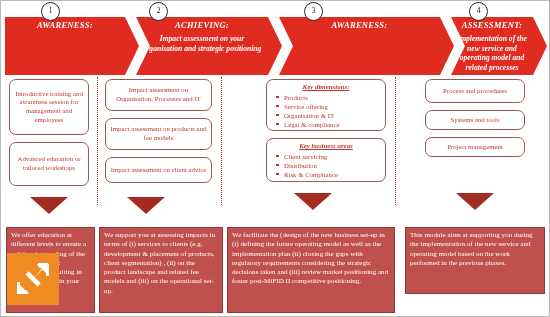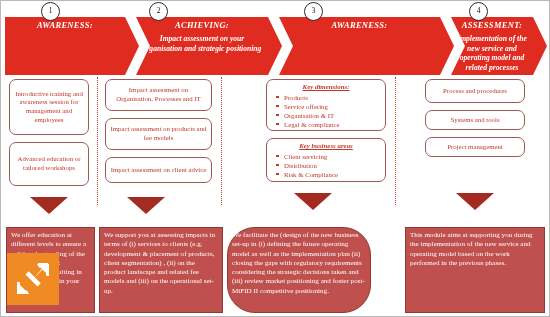--- a/index.html
+++ b/index.html
@@ -186,23 +186,23 @@
 
   <div class="tri" style="left:29px;top:196px;"></div>
   <div class="tri" style="left:126px;top:196px;"></div>
   <div class="tri" style="left:293px;top:192px;"></div>
   <div class="tri" style="left:455px;top:192px;"></div>
 
   <div class="sbox" style="left:5px;top:226px;width:89px;height:86px;">We offer education at different levels to ensure a solid understanding of the MiFID II /MiFIR requirements resulting in reduced impacts in your organisation.</div>
 
   <div class="sbox" style="left:98px;top:226px;width:124px;height:86px;">We support you at assessing impacts in terms of  (i) services to clients (e.g. development &amp; placement of products, client segmentation) , (ii) on the product landscape and related fee models and (iii) on the operational set-up.</div>
 
-  <div class="sbox" style="left:226px;top:226px;width:144px;height:86px;border-radius:28px;">We facilitate the (design of the new business set-up in (i) defining the future operating model as well as the implementation plan (ii) closing the gaps with regulatory requirements considering the strategic decisions taken and (iii) review market positioning and foster post-MiFID II competitive positioning.</div>
-
-  <div class="sbox" style="left:404px;top:226px;width:140px;height:86px;">This module aims at supporting you during the implementation of the new service and operating model based on the work performed in the previous phases.</div>
+  <div class="sbox" style="left:226px;top:226px;width:168px;height:86px;">We facilitate the (design of the new business set-up in (i) defining the future operating model as well as the implementation plan (ii) closing the gaps with regulatory requirements considering the strategic decisions taken and (iii) review market positioning and foster post-MiFID II competitive positioning.</div>
+
+  <div class="sbox" style="left:404px;top:226px;width:140px;height:67px;">This module aims at supporting you during the implementation of the new service and operating model based on the work performed in the previous phases.</div>
 
   <div class="badge">
     <svg width="36" height="36" viewBox="0 0 36 36">
       <g fill="#ffffff">
         <path d="M19 17 L31 5 L31 12 L33 12 L33 2 L23 2 L23 4 L30 4 Z"></path>
         <polygon points="22,3 34,3 34,15 31,15 31,6.5 24,6.5"></polygon>
         <polygon points="33,3 33,14 30.5,11.5 24.5,5.5 22,3"></polygon>
         <polygon points="3,33 3,22 5.5,24.5 11.5,30.5 14,33"></polygon>
         <polygon points="14,33 2,33 2,21 5,21 5,29.5 12,29.5"></polygon>
         <rect x="9.5" y="15.5" width="17" height="4.6" transform="rotate(45 18 18)"></rect>

